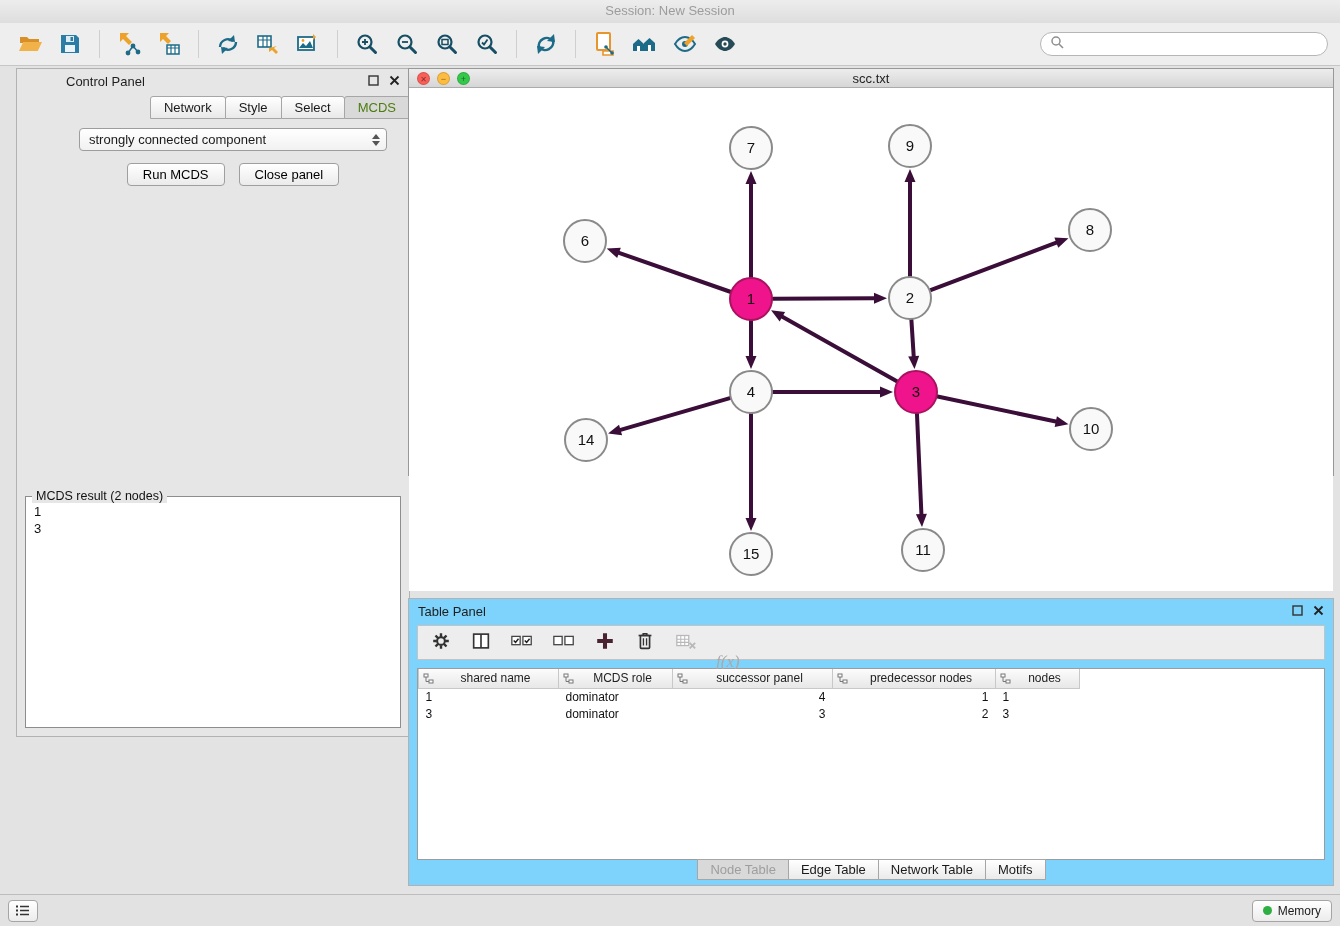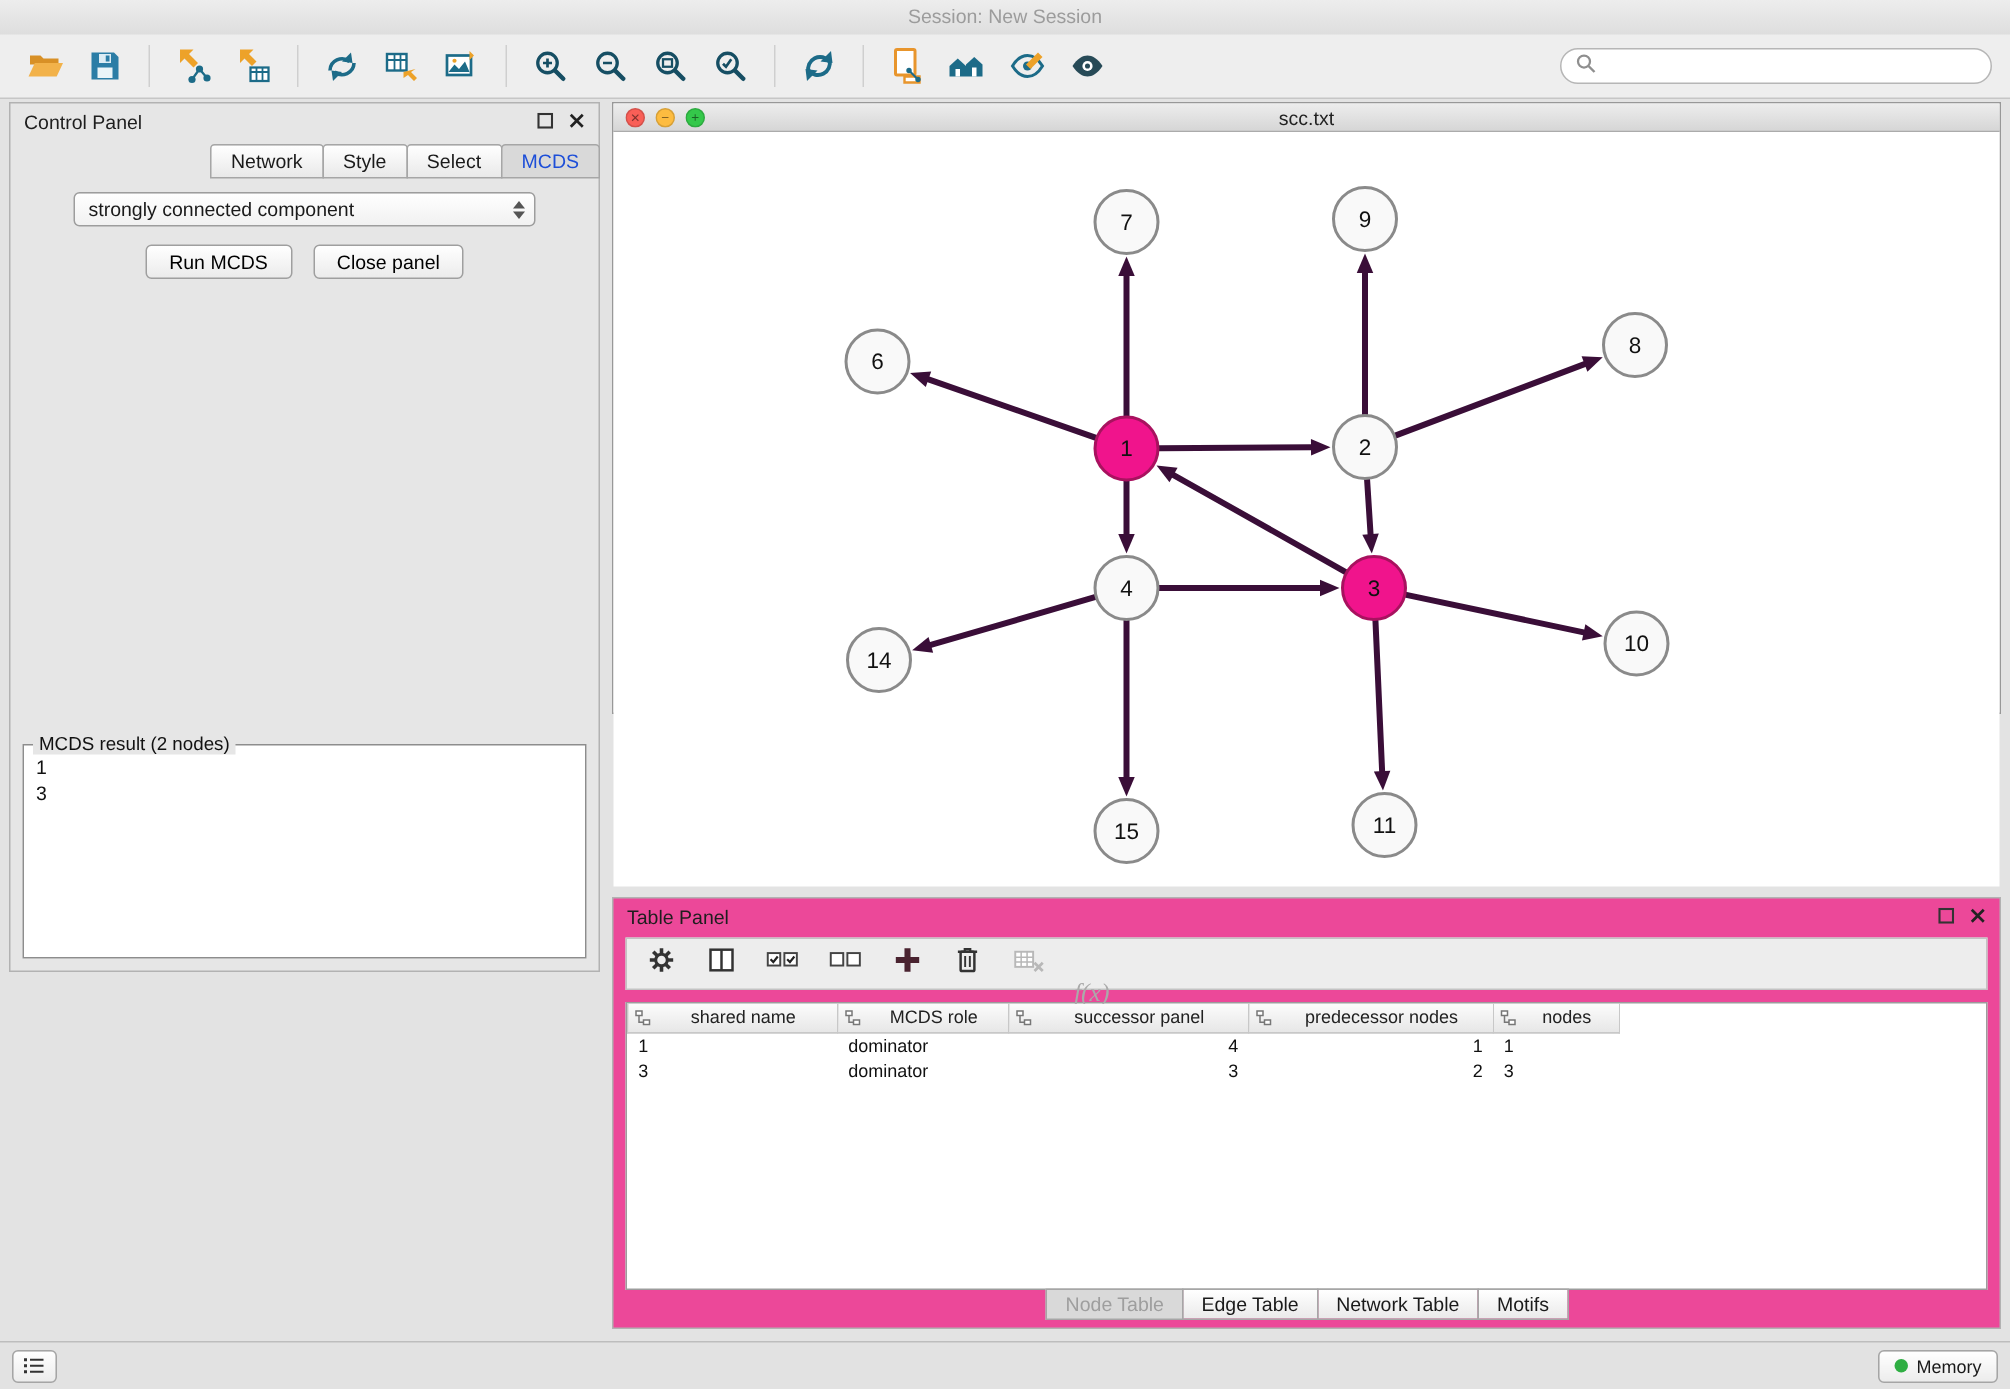--- a/index.html
+++ b/index.html
@@ -26,31 +26,31 @@
   .tb-sep { width:1px; height:28px; background:#cfcfcf; margin:0 7px; }
   .search {
     margin-left:auto; width:288px; height:24px; background:#fff;
     border:1px solid #b6b6b6; border-radius:12px;
     display:flex; align-items:center; padding:0 9px; gap:6px;
   }
   .search input { border:none; outline:none; flex:1; font-size:13px; background:transparent; font-family:inherit; }
 
   
   .control-panel {
-    position:absolute; left:6px; top:68px; width:394px; height:580px;
-    background:#e6e6e6; border:1px solid #b2b2b2;
+    position:absolute; left:16px; top:68px; width:394px; height:669px;
+    background:#e6e6e6; border:1px solid #b2b2b2;padding-left:40px;
   }
   .panel-header { height:24px; display:flex; align-items:center; padding:0 9px; font-size:13px; color:#1e1e1e; }
   .panel-header .ph-icons { margin-left:auto; display:flex; gap:10px; align-items:center; }
   .cp-tabs { display:flex; justify-content:flex-end; margin-top:3px; }
   .cp-tab {
     border:1px solid #a6a6a6; background:linear-gradient(#ffffff,#e9e9e9);
     padding:3px 13px; font-size:13px; margin-right:-1px; border-radius:3px 3px 0 0; cursor:default;
   }
-  .cp-tab.selected { background:#d9d9d9; color:#1d4ed8; }
+  .cp-tab.selected { background:#d9d9d9; color:#4d7c0f; }
   .opt-label { text-align:center; margin-top:24px; font-size:13px; }
   .dropdown {
     margin:9px auto 0; width:308px; height:23px;
     border:1px solid #9d9d9d; border-radius:4px; background:linear-gradient(#ffffff,#f1f1f1);
     display:flex; align-items:center; padding:0 6px 0 9px; font-size:13px;
   }
   .dd-stepper { margin-left:auto; display:flex; flex-direction:column; gap:2px; align-items:center; }
   .dd-stepper i { display:block; width:0; height:0; border-left:4px solid transparent; border-right:4px solid transparent; }
   .dd-up { border-bottom:5px solid #555; }
   .dd-down { border-top:5px solid #555; }
@@ -84,21 +84,21 @@
   .light.yel   { background:#fdbc40; }
   .light.grn   { background:#34c84a; }
   .light.red::after { content:"\2715"; font-size:8px; }
   .light.yel::after { content:"\2212"; font-size:9px; }
   .light.grn::after { content:"+"; font-size:9px; }
   .nw-canvas { position:relative; width:924px; height:503px; background:#fff; }
 
   
   .table-panel {
     position:absolute; left:408px; top:598px; width:926px; height:288px;
-    background:#ec4899; border:1px solid #b2b2b2;
+    background:#7dd3fc; border:1px solid #b2b2b2;
   }
   .tp-toolbar {
     margin:2px 8px 0; height:35px; background:#ededed; border:1px solid #c3c3c3;
     display:flex; align-items:center; gap:18px; padding:0 12px;
   }
   .fx { font-family:"Liberation Serif", serif; font-style:italic; font-size:17px; color:#aaaaaa;margin-top:39px; }
   .tp-table-wrap { margin:8px 8px 0; height:192px; background:#fff; border:1px solid #9c9c9c; overflow:hidden; }
   table.data { width:100%; border-collapse:collapse; font-size:12px; table-layout:fixed; }
   table.data th {
     background:linear-gradient(#fcfcfc,#e7e7e7); border:1px solid #c8c8c8; border-top:none;

